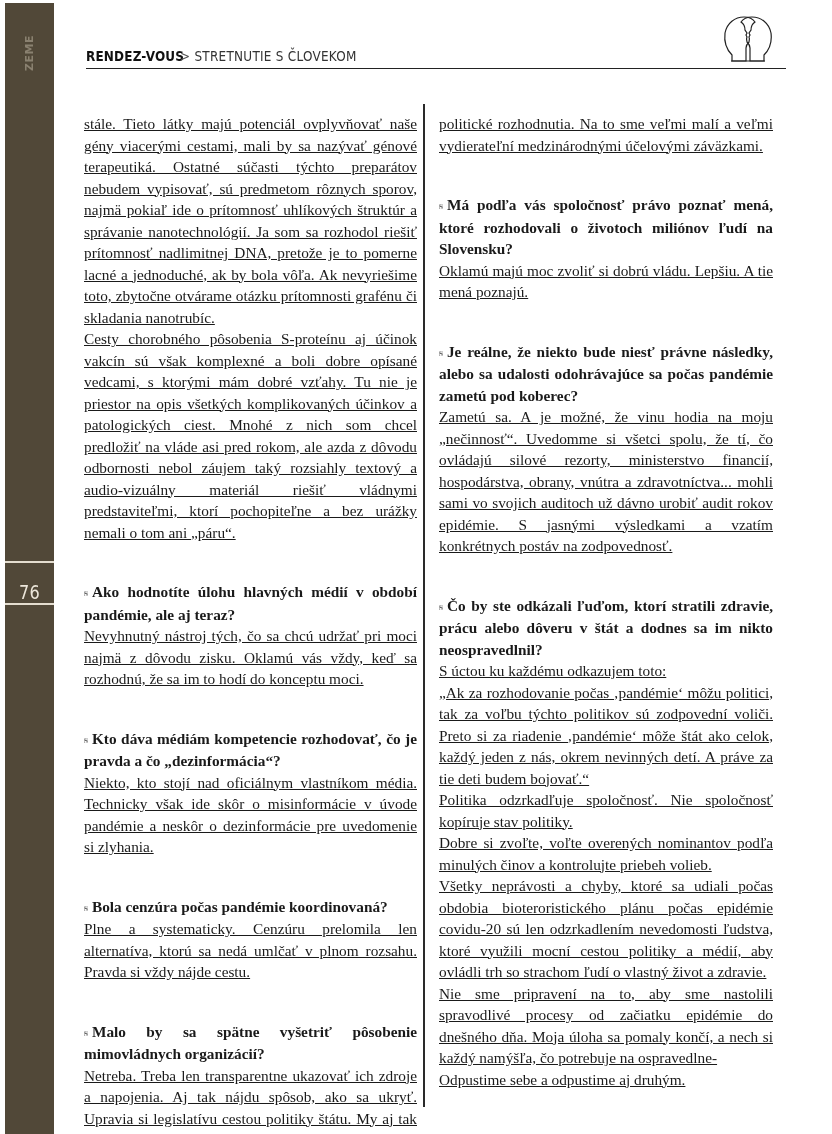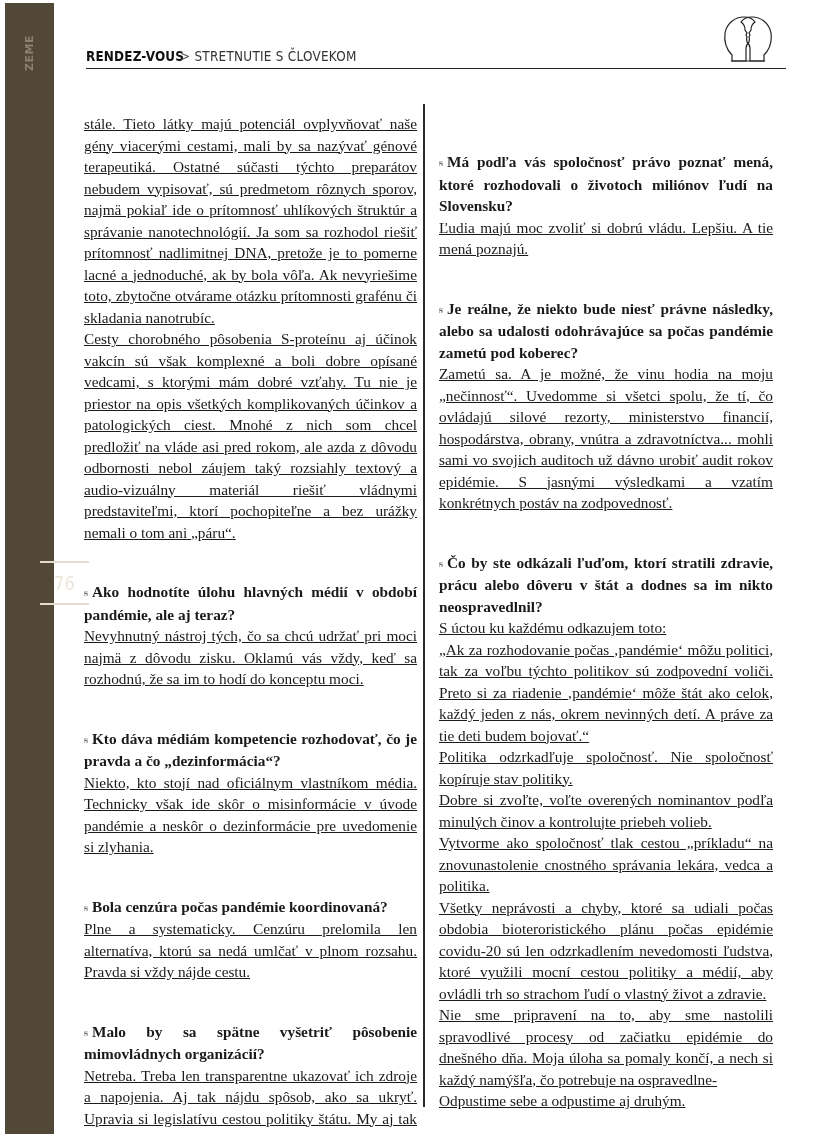--- a/index.html
+++ b/index.html
@@ -12,21 +12,21 @@
     }
     .sidebar-label {
       position: absolute; left: 5px; top: 30px; width: 49px; text-align: center;
       font-family: "DejaVu Sans", sans-serif; font-weight: bold; font-size: 11px;
       color: #8a8170; writing-mode: vertical-rl; transform: rotate(180deg);
       height: 46px; line-height: 49px; letter-spacing: 0.5px;
     }
     .page-number-box {
       position: absolute; left: 5px; top: 561px; width: 49px; height: 44px;
       border-top: 2px solid #e4ddcf; border-bottom: 2px solid #e4ddcf;
-      display: flex; align-items: center; justify-content: center; margin-left: 35px;
+      display: flex; align-items: flex-end; justify-content: center;
     }
     .page-number {
       font-family: "DejaVu Sans", sans-serif; font-size: 19px; color: #ece6da;
       letter-spacing: 0.5px; transform: scaleX(0.85);
     }
 
     .header {
       position: absolute; left: 86px; top: 47px; width: 700px; height: 22px;
       border-bottom: 1.5px solid #222;
       font-family: "DejaVu Sans", sans-serif; font-size: 14px; line-height: 18px;
@@ -103,35 +103,35 @@
   </div>
   <span class="para">Plne a systematicky. Cenzúru prelomila len alternatíva, ktorú sa nedá umlčať v plnom rozsahu. Pravda si vždy nájde cestu.</span>
 
   <div class="q">
     <span class="qicon">ꭶ</span><span>Malo by sa spätne vyšetriť pôsobenie mimovládnych organizácií?</span>
   </div>
   <span class="para">Netreba. Treba len transparentne ukazovať ich zdroje a napojenia. Aj tak nájdu spôsob, ako sa ukryť. Upravia si legislatívu cestou politiky štátu. My aj tak nemáme na to, aby sme kontrolovali vplyv spravodajských služieb na vnútorné</span>
 </div>
 
 <div class="col col-right">
+  <span class="para">politické rozhodnutia. Na to sme veľmi malí a veľmi vydierateľní medzinárodnými účelovými záväzkami.</span>
 
   <div class="q">
     <span class="qicon">ꭶ</span><span>Má podľa vás spoločnosť právo poznať mená, ktoré rozhodovali o životoch miliónov ľudí na Slovensku?</span>
   </div>
-  <span class="para">Ľudia majú moc zvoliť si dobrú vládu. Lepšiu. A tie mená poznajú.</span>
+  <span class="para">Oklamú majú moc zvoliť si dobrú vládu. Lepšiu. A tie mená poznajú.</span>
 
   <div class="q">
     <span class="qicon">ꭶ</span><span>Je reálne, že niekto bude niesť právne následky, alebo sa udalosti odohrávajúce sa počas pandémie zametú pod koberec?</span>
   </div>
   <span class="para">Zametú sa. A je možné, že vinu hodia na moju „nečinnosť“. Uvedomme si všetci spolu, že tí, čo ovládajú silové rezorty, ministerstvo financií, hospodárstva, obrany, vnútra a zdravotníctva... mohli sami vo svojich auditoch už dávno urobiť audit rokov epidémie. S jasnými výsledkami a vzatím konkrétnych postáv na zodpovednosť.</span>
 
   <div class="q">
     <span class="qicon">ꭶ</span><span>Čo by ste odkázali ľuďom, ktorí stratili zdravie, prácu alebo dôveru v štát a dodnes sa im nikto neospravedlnil?</span>
   </div>
   <span class="para">S úctou ku každému odkazujem toto:</span>
   <span class="para">„Ak za rozhodovanie počas ‚pandémie‘ môžu politici, tak za voľbu týchto politikov sú zodpovední voliči. Preto si za riadenie ‚pandémie‘ môže štát ako celok, každý jeden z nás, okrem nevinných detí. A práve za tie deti budem bojovať.“</span>
   <span class="para">Politika odzrkadľuje spoločnosť. Nie spoločnosť kopíruje stav politiky.</span>
   <span class="para">Dobre si zvoľte, voľte overených nominantov podľa minulých činov a kontrolujte priebeh volieb.</span>
-  <span class="para">Vytvorme ako spoločnosť tlak cestou „príkladu“ na znovunastolenie cnostného správania lekára, vedca a politika.</span>
   <span class="para">Všetky neprávosti a chyby, ktoré sa udiali počas obdobia bioteroristického plánu počas epidémie covidu-20 sú len odzrkadlením nevedomosti ľudstva, ktoré využili mocní cestou politiky a médií, aby ovládli trh so strachom ľudí o vlastný život a zdravie.</span>
   <span class="para">Nie sme pripravení na to, aby sme nastolili spravodlivé procesy od začiatku epidémie do dnešného dňa. Moja úloha sa pomaly končí, a nech si každý namýšľa, čo potrebuje na ospravedlne-</span>
   <span class="para">Odpustime sebe a odpustime aj druhým.</span>
 </div>
 
 </body></html>

